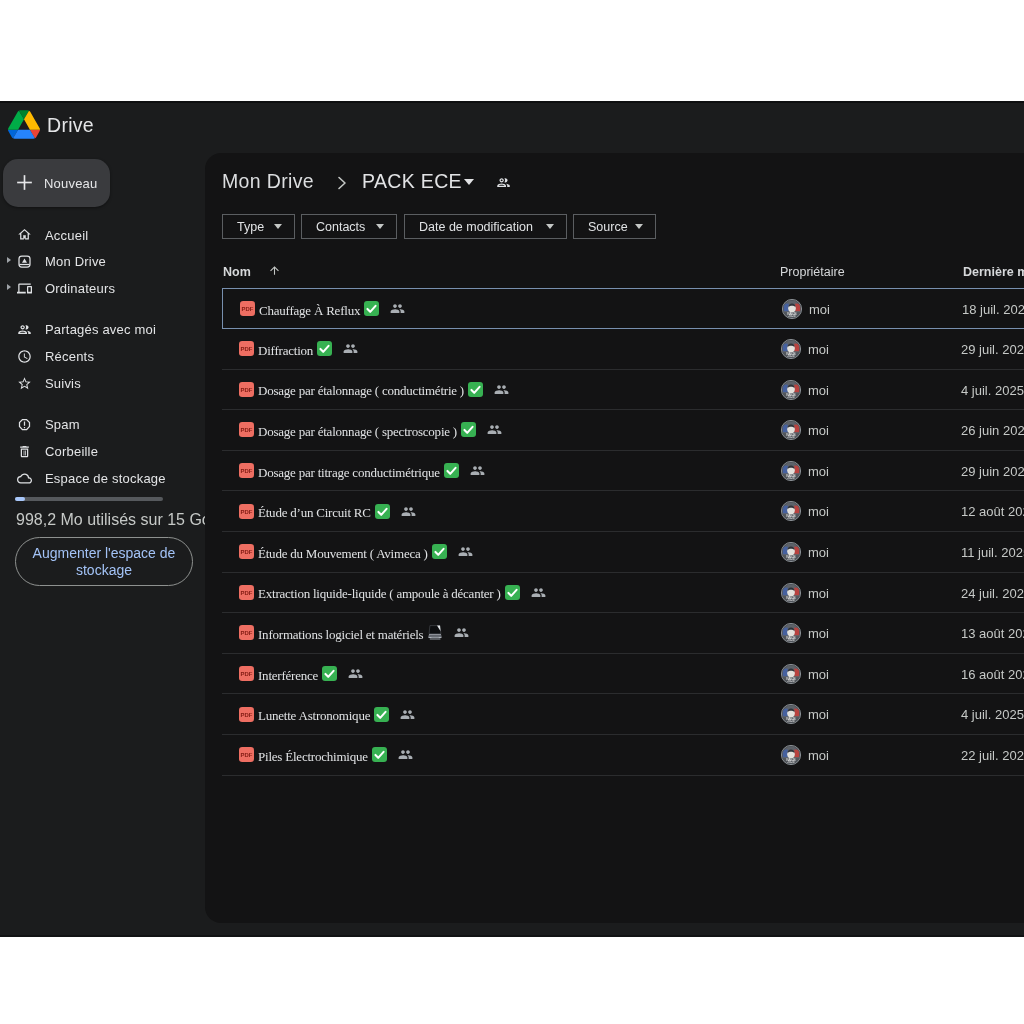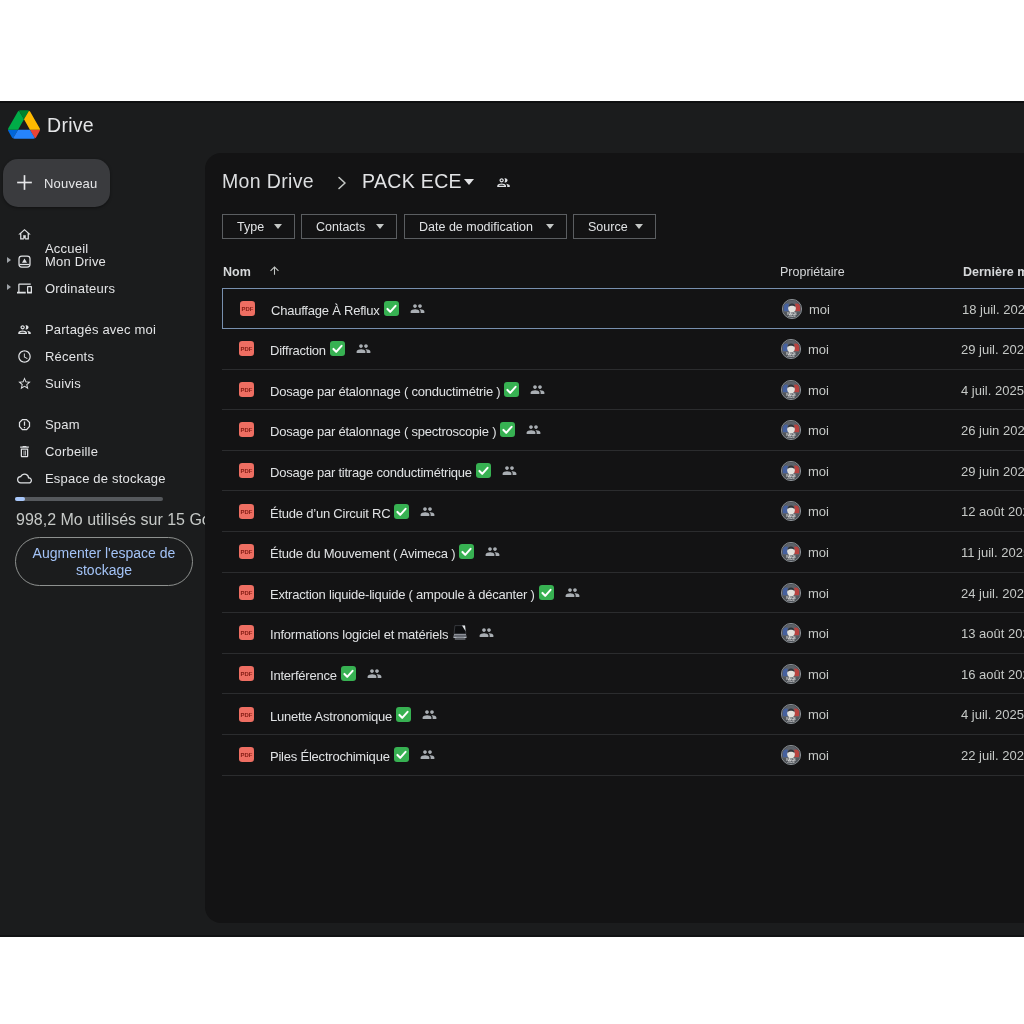--- a/index.html
+++ b/index.html
@@ -3,21 +3,21 @@
 <meta charset="utf-8">
 <style>
   * { margin:0; padding:0; box-sizing:border-box; }
   html,body { width:1024px; height:1024px; background:#ffffff; font-family:"Liberation Sans", sans-serif; -webkit-font-smoothing:antialiased; }
   #app { position:absolute; left:0; top:101px; width:1024px; height:836px; background:#1b1c1d; overflow:hidden; }
   .abs { position:absolute; }
   #panel { position:absolute; left:205px; top:52px; width:830px; height:770px; background:#131314; border-radius:16px 0 0 16px; }
   .navtext { font-size:13px; color:#e3e4e6; letter-spacing:.2px; }
   .row { position:absolute; left:17px; width:820px; height:41px; border-bottom:1px solid #2b2c2e; }
   .rowinner { position:absolute; top:2px; left:0; width:100%; height:100%; display:flex; align-items:center; }
-  .fname { font-size:13px; color:#e0e2e4; margin-left:16px; letter-spacing:-0.22px; white-space:nowrap; }
+  .fname { font-size:13px; color:#e0e2e4; margin-left:4px; letter-spacing:-0.22px; white-space:nowrap;font-family:Liberation Serif, serif; }
   .chk { margin-left:4px; flex:0 0 auto; }
   .ppl { margin-left:11px; flex:0 0 auto; }
   .avatar { position:absolute; left:559px; top:10px; }
   .moi { position:absolute; left:586px; top:13px; font-size:13px; color:#c6c9c7; }
   .date { position:absolute; left:739px; top:13px; font-size:13px; color:#c6c9c7; white-space:nowrap; }
   .chip { position:absolute; top:61px; height:25px; border:1px solid #5b5e61; border-radius:0; display:flex; align-items:center; justify-content:space-between; padding:0 12px 0 14px; }
   .chip span { font-size:12.5px; color:#e0e2e4; }
 </style>
 </head>
 <body>
@@ -40,21 +40,21 @@
         <path fill="#e6e7e9" d="M11.05 3.6h1.9v16.8h-1.9z"></path>
         <path fill="#e6e7e9" d="M3.6 11.05h16.8v1.9H3.6z"></path>
       </svg>
     </div>
   <div class="abs" style="left:44px; top:75px; font-size:13px; color:#e6e7e9; letter-spacing:.2px;">Nouveau</div>
 
   <div class="abs" style="left:17px; top:126px;"><svg width="15" height="15" viewBox="0 0 24 24" style="">
         <path fill="#dfe1e4" d="M12 5.69l5 4.5V18h-3v-5H10v5H7v-7.81l5-4.5M12 3L2 12h3v8h6v-6h2v6h6v-8h3L12 3z"></path>
         <rect x="10.6" y="13.6" width="2.8" height="4.9" fill="#dfe1e4"></rect>
       </svg></div>
-  <div class="abs navtext" style="left:45px; top:140px;">Accueil</div>
+  <div class="abs navtext" style="left:45px; top:127px;">Accueil</div>
   <div class="abs" style="left:17px; top:153px;"><svg width="15" height="15" viewBox="0 0 24 24" style="">
         <rect x="3.2" y="3.2" width="17.6" height="17.6" rx="4.5" fill="none" stroke="#dfe1e4" stroke-width="2"></rect>
         <path fill="#dfe1e4" d="M12 7.2l4 6.6H8z"></path>
         <rect x="4" y="15.8" width="16" height="2" fill="#dfe1e4"></rect>
       </svg></div>
   <div class="abs navtext" style="left:45px; top:153px;">Mon Drive</div>
   <div class="abs" style="left:7px; top:156px; width:0; height:0; border-left:4px solid #9fa3a8; border-top:3.5px solid transparent; border-bottom:3.5px solid transparent;"></div>
   <div class="abs" style="left:17px; top:180px;"><svg width="15" height="15" viewBox="0 0 24 24" style="">
         <path fill="#dfe1e4" d="M4 6h18V4H4c-1.1 0-2 .9-2 2v11H0v3h14v-3H4V6zm19 2h-6c-.55 0-1 .45-1 1v10c0 .55.45 1 1 1h6c.55 0 1-.45 1-1V9c0-.55-.45-1-1-1zm-1 9h-4v-7h4v7z"></path>
       </svg></div>

